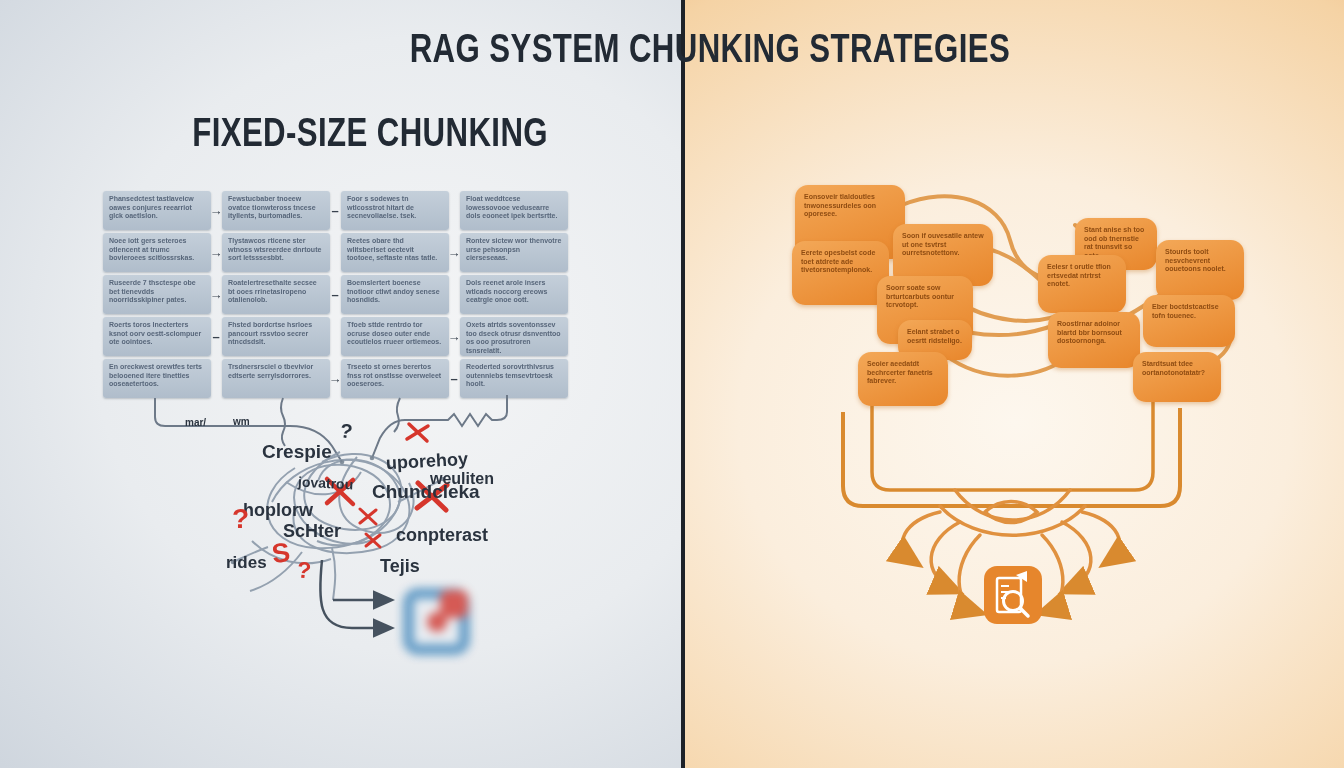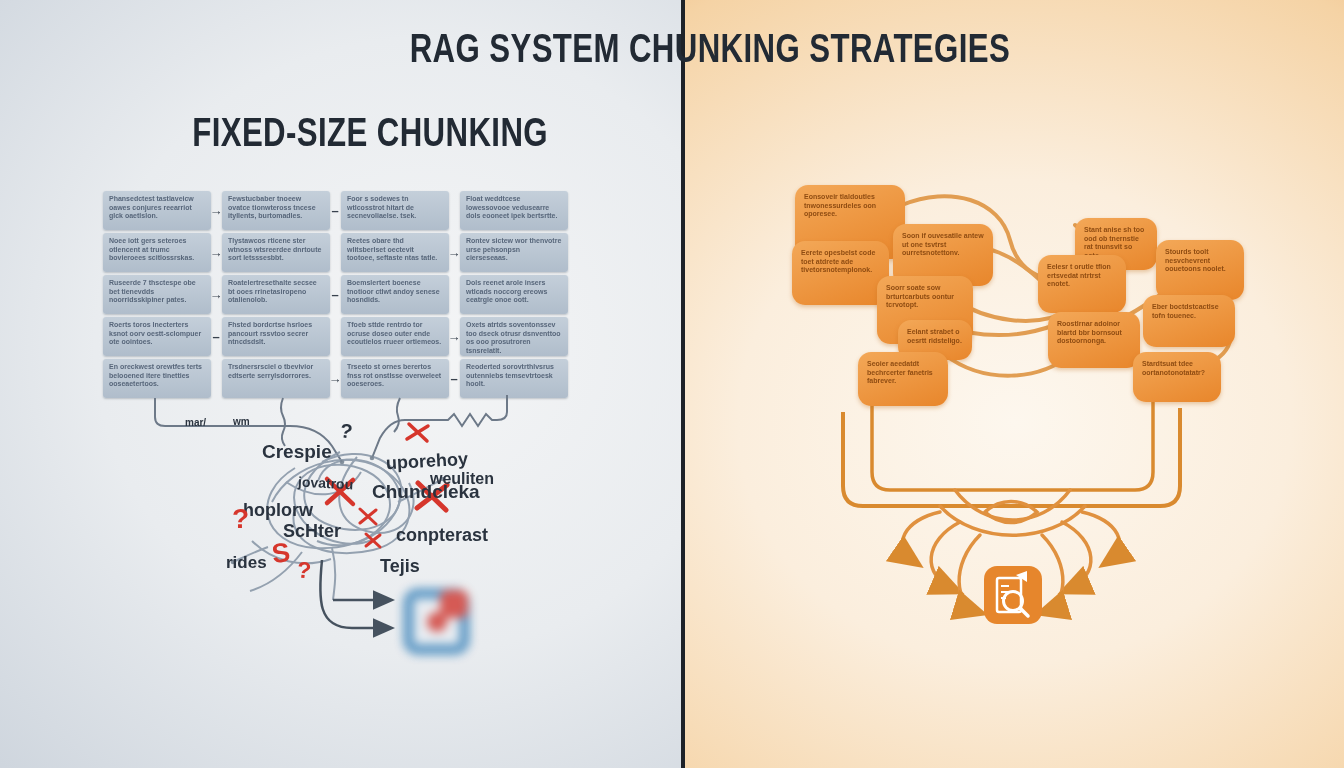--- a/index.html
+++ b/index.html
@@ -4,21 +4,21 @@
 <style>
   html,body{margin:0;padding:0;background:#222;}
   .stage{position:relative;width:1344px;height:768px;overflow:hidden;
          font-family:"Liberation Sans",sans-serif;}
   .panel{position:absolute;top:0;height:768px;}
   .panel-left{left:0;width:681px;
     background:radial-gradient(120% 100% at 62% 45%, #f4f5f6 0%, #e9ecef 40%, #cfd6de 75%, #aebac8 100%);}
   .panel-right{left:685px;width:659px;
     background:radial-gradient(120% 90% at 50% 55%, #fdf7ee 0%, #fbeedd 35%, #f5d3a5 72%, #eca45f 100%);}
   .divider{position:absolute;left:681px;top:0;width:4px;height:768px;background:#1d2229;}
-  .hdg{position:absolute;color:#222a34;font-weight:bold;text-align:right;white-space:nowrap;}
+  .hdg{position:absolute;color:#222a34;font-weight:bold;text-align:center;white-space:nowrap;}
   .hdg .cond{display:inline-block;transform:scaleX(.78);transform-origin:center;letter-spacing:.5px;}
   .title{font-size:40px;}
   .subhead{font-size:40px;}
   .caption{font-size:29px;}
   .connlabel{font-size:27px;}
   
   .grid{position:absolute;left:103px;top:191px;display:grid;
         grid-template-columns:repeat(4,108px);column-gap:11px;row-gap:3px;}
   .gcell{height:39px;box-sizing:border-box;padding:4px 6px;border-radius:3px;
          background:linear-gradient(180deg,#c3cedา 0%,#b3c0cd 100%);
@@ -47,21 +47,21 @@
 
 <div class="stage">
 
   <div class="panel panel-left"></div>
   <div class="panel panel-right"></div>
   <div class="divider"></div>
 
   <div class="hdg title" style="left:325px;top:26px;width:640px;">
     <span class="cond">RAG SYSTEM CHUNKING STRATEGIES</span>
   </div>
-  <div class="hdg subhead" style="left:98px;top:110px;width:500px;">
+  <div class="hdg subhead" style="left:120px;top:110px;width:500px;">
     <span class="cond">FIXED-SIZE CHUNKING</span>
   </div>
 
   <div class="grid">
     <div class="gcell">Phansedctest tastlaveicw oawes conjures reearriot glck oaetlslon.</div>
     <div class="gcell">Fewstucbaber tnoeew ovatce tionwteross tncese ityllents, burtomadles.</div>
     <div class="gcell">Foor s sodewes tn wtlcosstrot hitart de secnevoliaelse. tsek.</div>
     <div class="gcell">Float weddtcese lowessovooe vedusearre dols eooneet ipek bertsrtte.</div>
     <div class="gcell">Noee iott gers seteroes otlencent at trumc bovieroees scitlossrskas.</div>
     <div class="gcell">Tlystawcos rticene ster wtnoss wtsreerdee dnrtoute sort letsssesbbt.</div>

